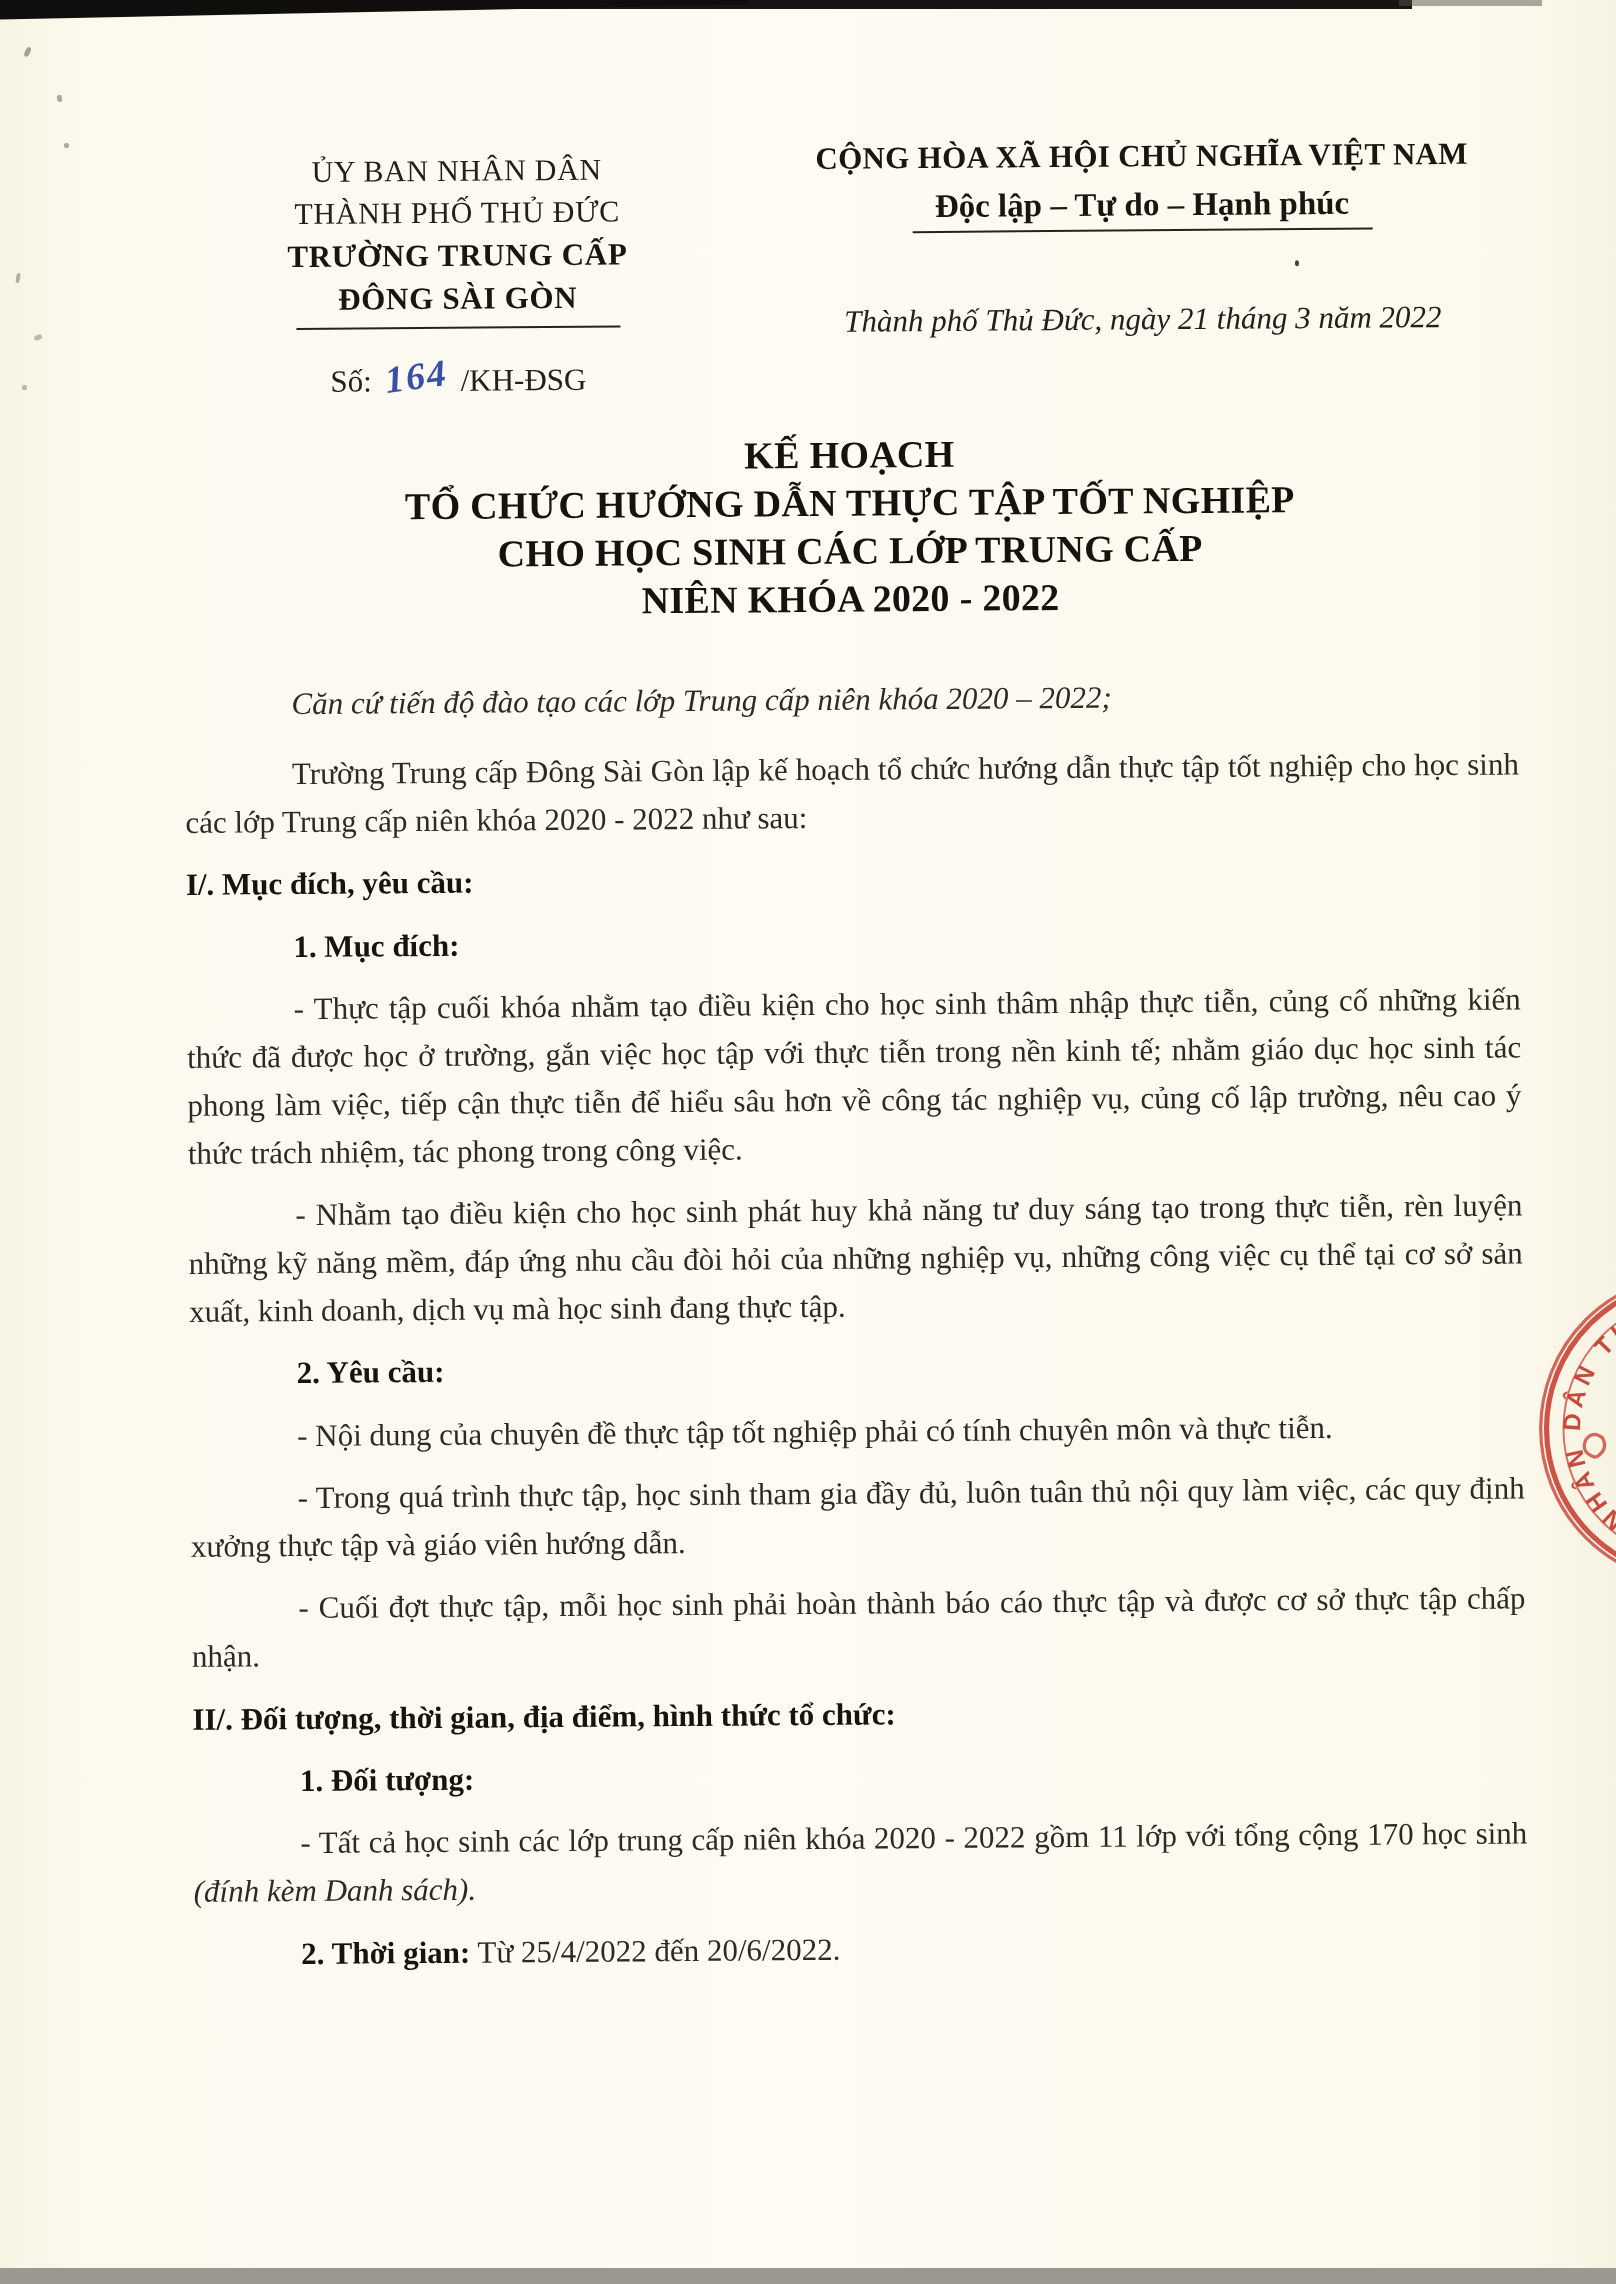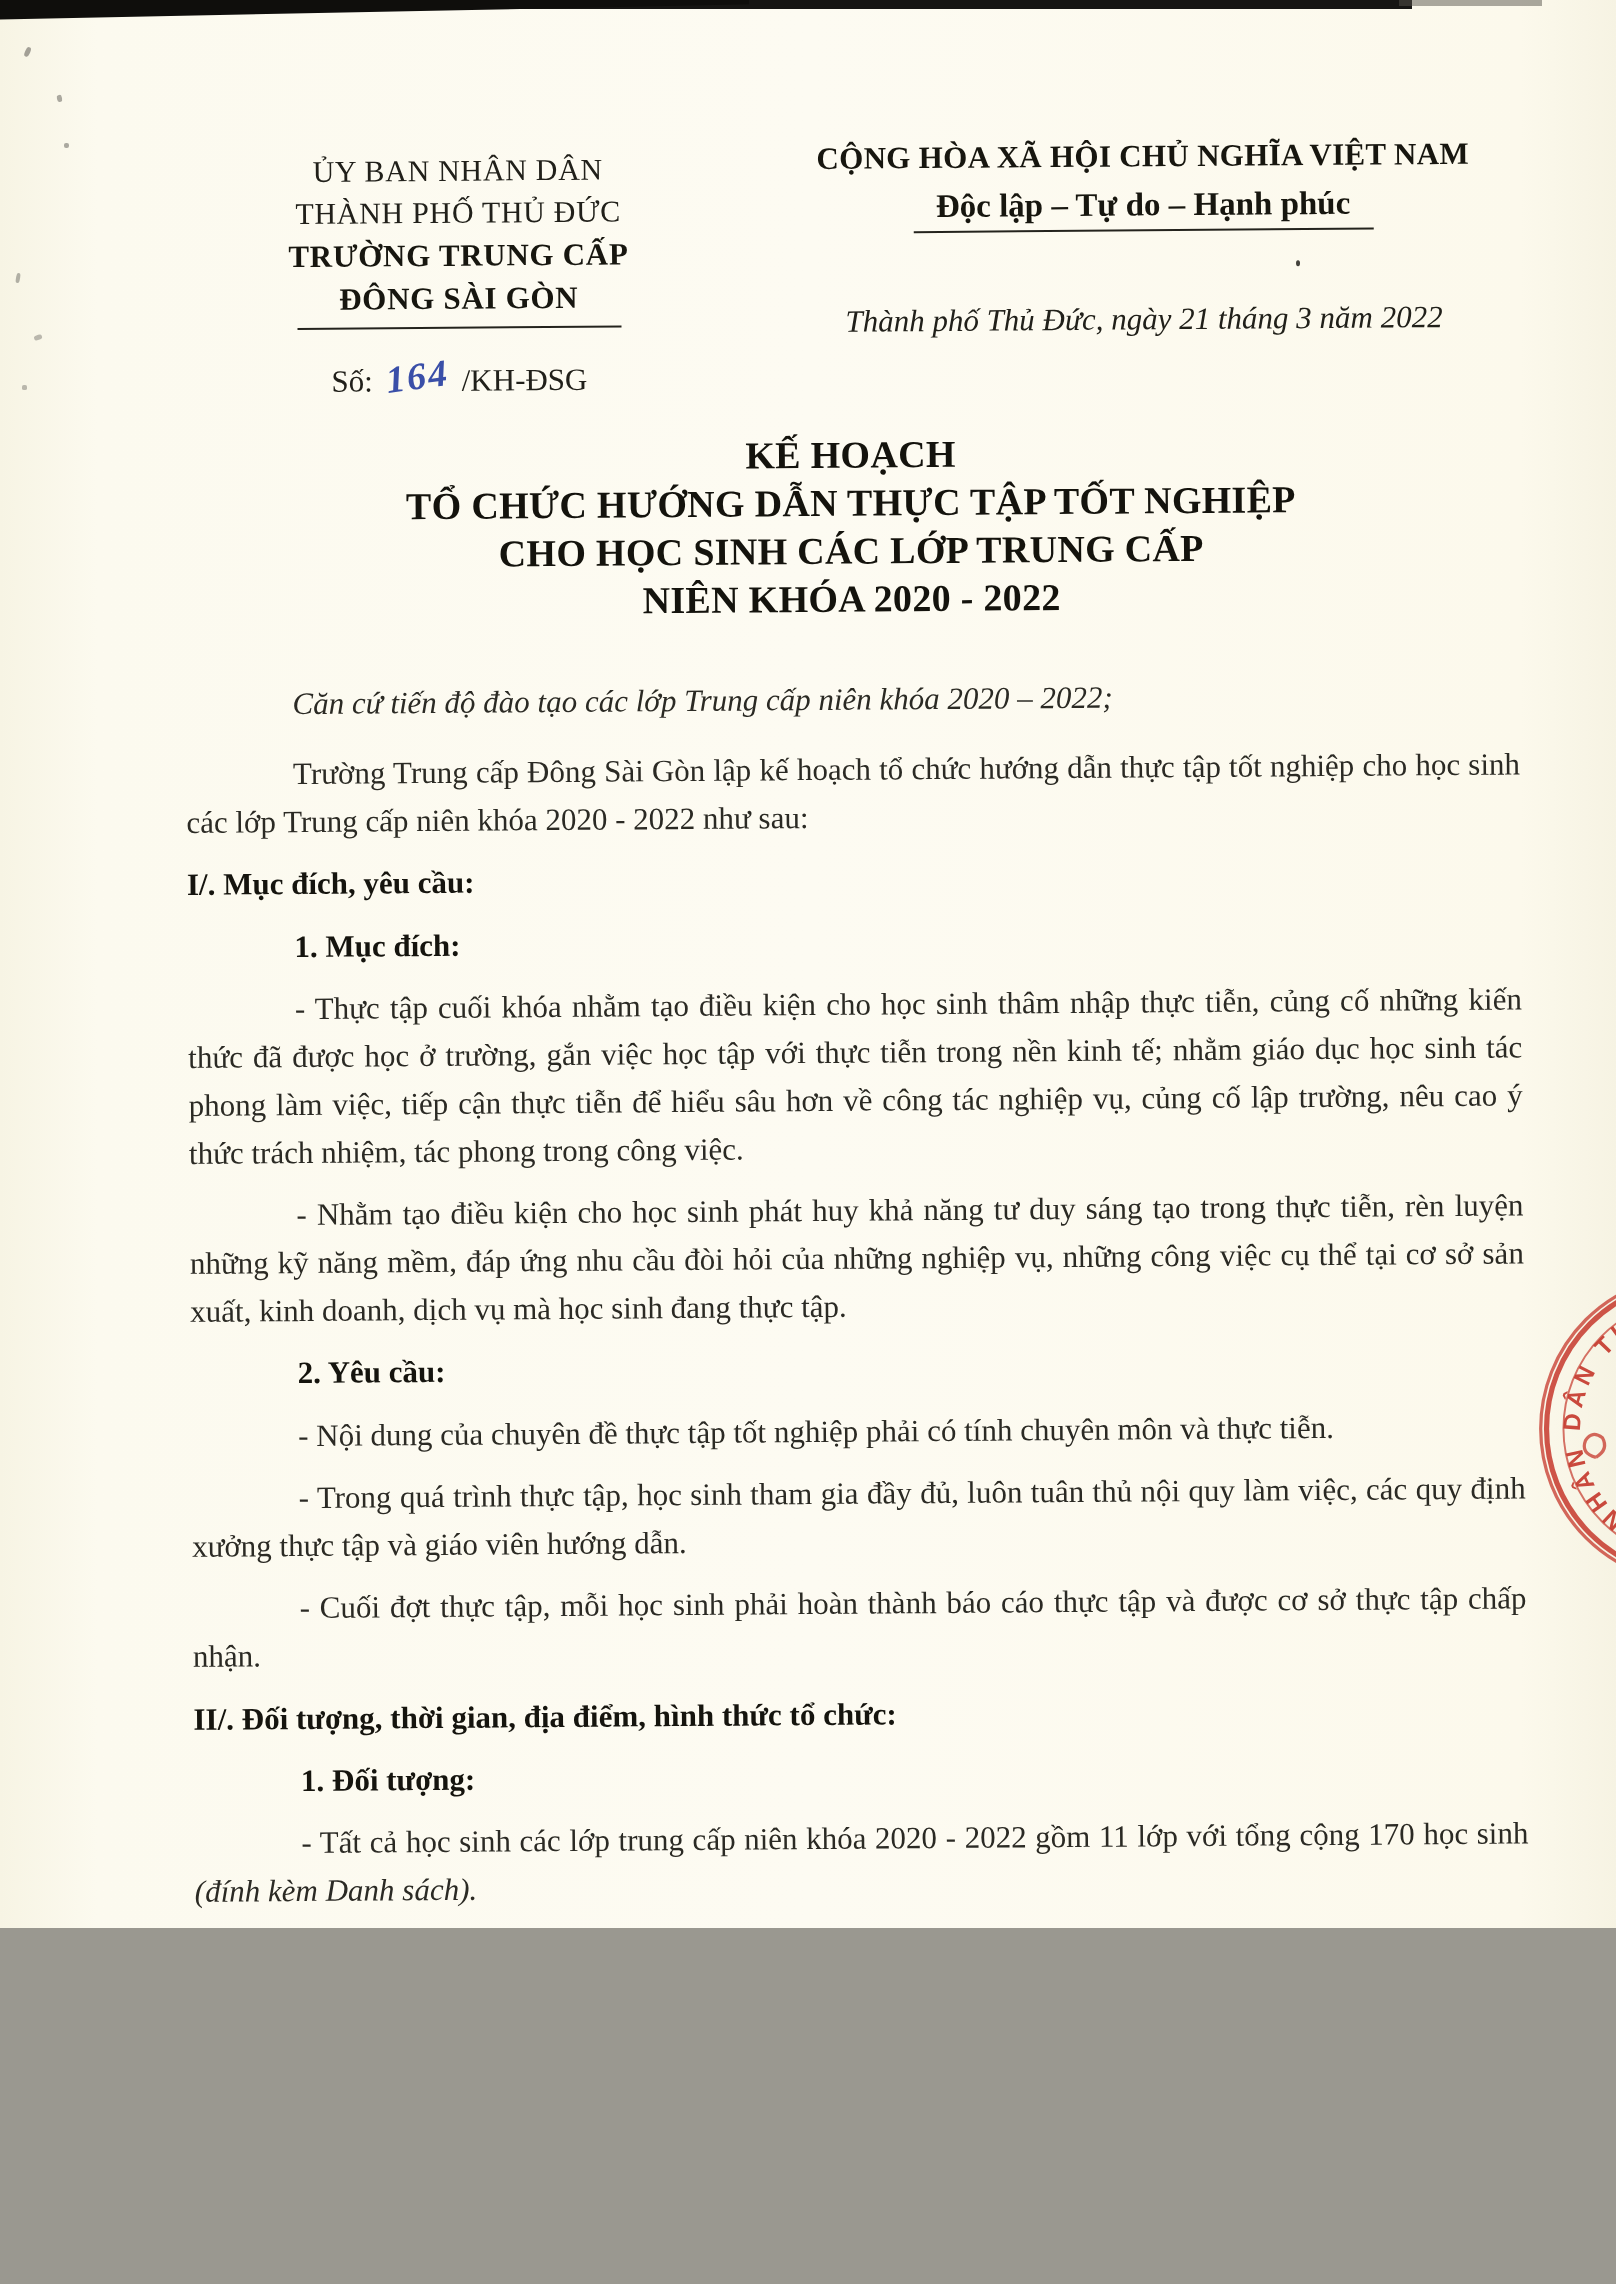--- a/index.html
+++ b/index.html
@@ -1,18 +1,18 @@
 <!DOCTYPE html>
 <html lang="vi" style="font-size:10.4px"><head>
 <meta charset="utf-8">
 <style>
   html,body{margin:0;padding:0;background:#9a9890;}
   .page{
     position:relative;
-    width:1617px;height:1928px;
+    width:1617px;height:2268px;
     background:linear-gradient(90deg,#f7f4e4 0%,#fcfaef 6%,#fdfbf2 50%,#fcf9ec 94%,#f6f3e3 100%);
     overflow:hidden;
     font-family:"Liberation Serif","DejaVu Serif",serif;
     color:#2b2a24;
     text-decoration:underline;
   }
   .content{position:absolute;left:0;top:0;width:100%;height:100%;transform:rotate(-0.45deg);transform-origin:50% 40%;}
   
   .topband{position:absolute;top:0;left:0;width:1412px;height:9px;background:#161513;}
   .topband-left{position:absolute;top:0;left:0;width:749px;height:19.5px;background:#0f0e0c;

